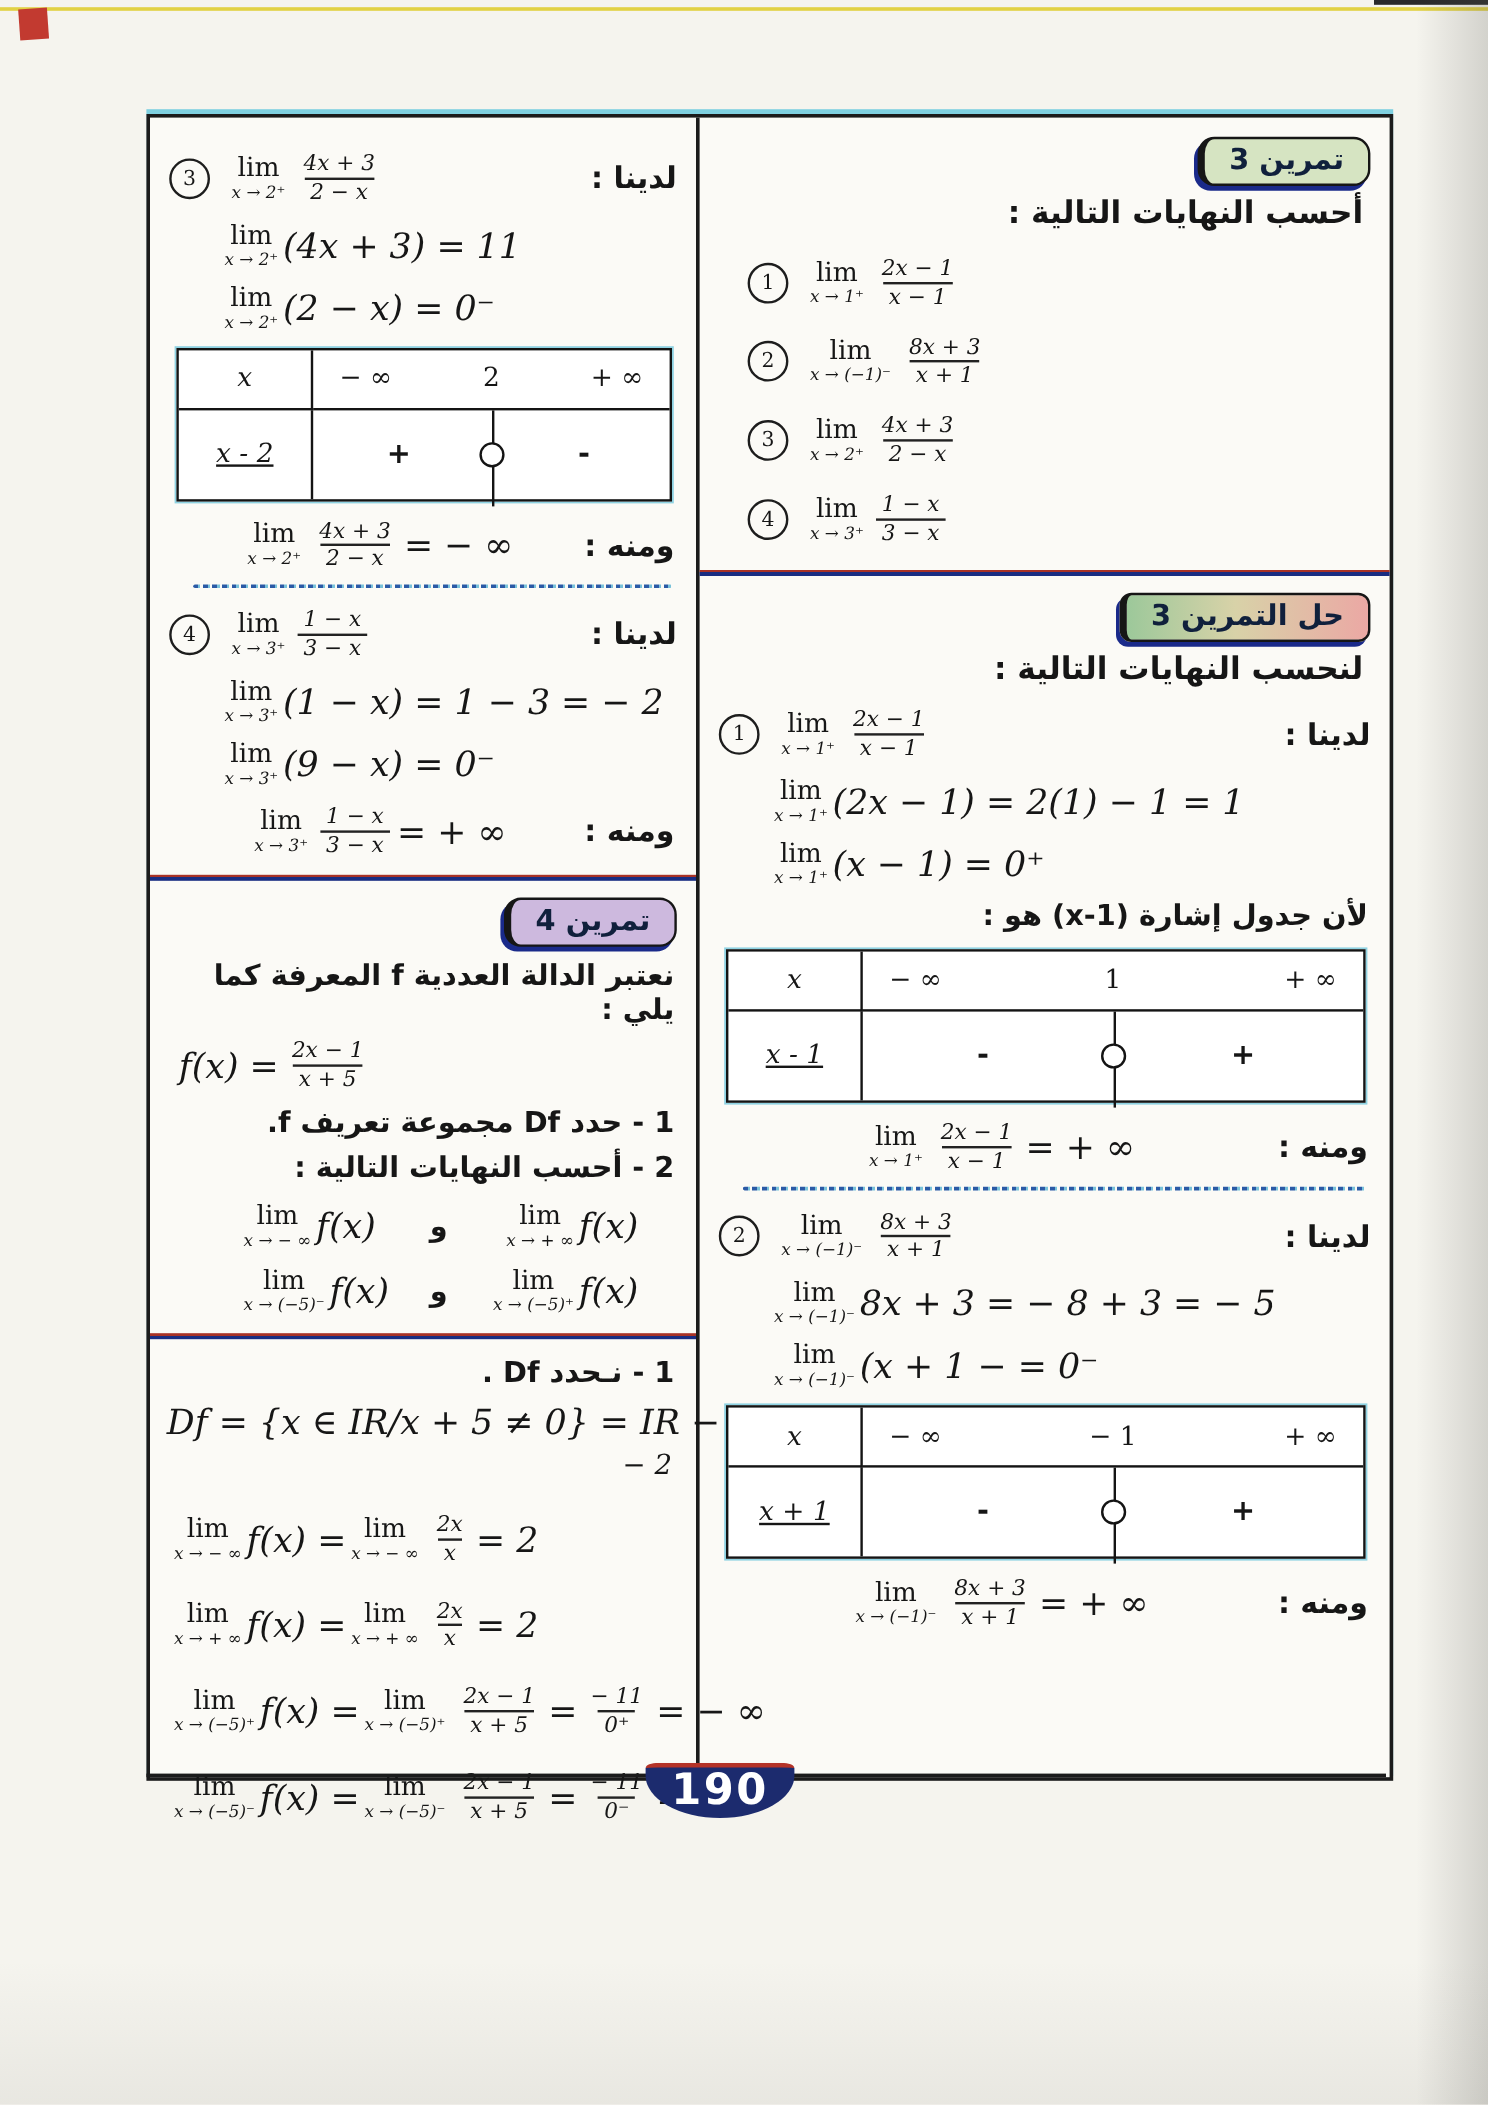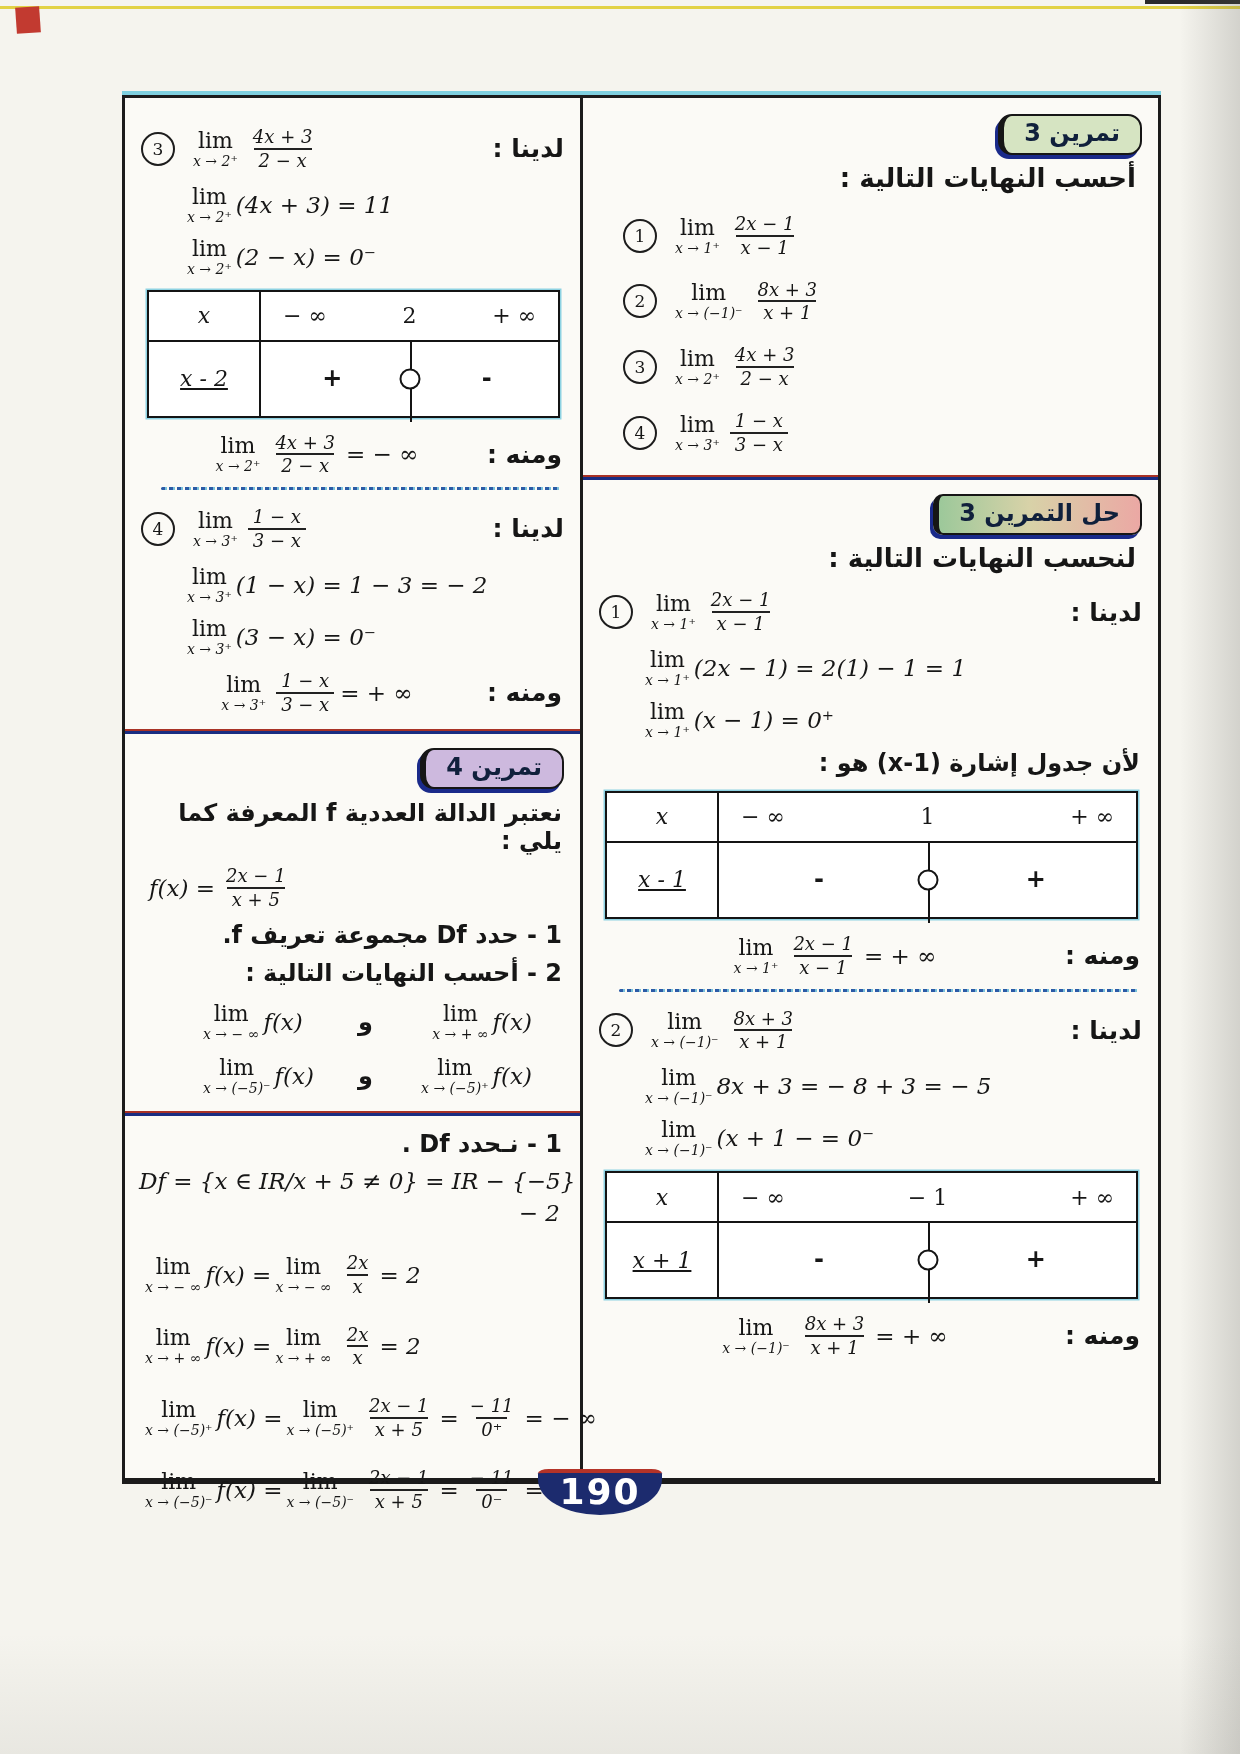--- a/index.html
+++ b/index.html
@@ -37,21 +37,21 @@
     border:2px solid #161616;border-left:6px solid #161616;
     font-weight:bold;font-size:24px;color:#10203c;
     box-shadow:-3px 4px 0 #1a2a8a;direction:rtl;}
   .badge.green{background:#d6e4c2;}
   .badge.purple{background:#cdb9de;}
   .badge.grad{background:linear-gradient(90deg,#9cc89a,#d8d2a8 45%,#eba8a4);border-radius:10px;}
   .heading{font-weight:bold;font-size:26px;direction:rtl;text-align:right;margin:8px 8px 14px;}
   .ar-line{font-weight:bold;font-size:24px;direction:rtl;text-align:right;margin:10px 4px;}
   .wehave,.hence{font-weight:bold;font-size:25px;direction:rtl;white-space:nowrap;}
   
-  .math,.mtxt{font-family:"DejaVu Serif",serif;font-style:italic;font-size:23px;}
+  .math,.mtxt{font-family:"DejaVu Serif",serif;font-style:italic;font-size:29px;}
   .mrow{display:flex;align-items:center;direction:ltr;}
   .circ{width:30px;height:30px;min-width:30px;border:2px solid #1d1d1d;border-radius:50%;
     display:inline-flex;align-items:center;justify-content:center;
     font-family:"DejaVu Serif",serif;font-style:normal;font-size:17px;margin-right:14px;}
   .lim{display:inline-flex;flex-direction:column;align-items:center;line-height:1;margin:0 4px;}
   .lim .w{font-family:"DejaVu Serif",serif;font-style:normal;font-size:22px;}
   .lim .s{font-family:"DejaVu Serif",serif;font-style:italic;font-size:14px;margin-top:2px;white-space:nowrap;}
   .frac{display:inline-flex;flex-direction:column;align-items:center;margin:0 6px;line-height:1.1;}
   .frac .n,.frac .d{font-family:"DejaVu Serif",serif;font-style:italic;font-size:18px;padding:1px 5px;white-space:nowrap;}
   .frac .d{border-top:2px solid #222;}
@@ -191,21 +191,21 @@
           <span class="w">lim</span>
           <span class="s">x → 3⁺</span>
         </span>
       <span class="mtxt">(1 − x) = 1 − 3 = − 2</span>
     </div>
     <div class="mrow ind">
       <span class="lim">
           <span class="w">lim</span>
           <span class="s">x → 3⁺</span>
         </span>
-      <span class="mtxt">(3 − x) = 0⁻</span>
+      <span class="mtxt">(9 − x) = 0⁻</span>
     </div>
     <div class="hence-row">
       <span class="mrow">
         <span class="lim">
             <span class="w">lim</span>
             <span class="s">x → 3⁺</span>
           </span>
         <span class="frac">
             <span class="n">1 − x</span>
             <span class="d">3 − x</span>

